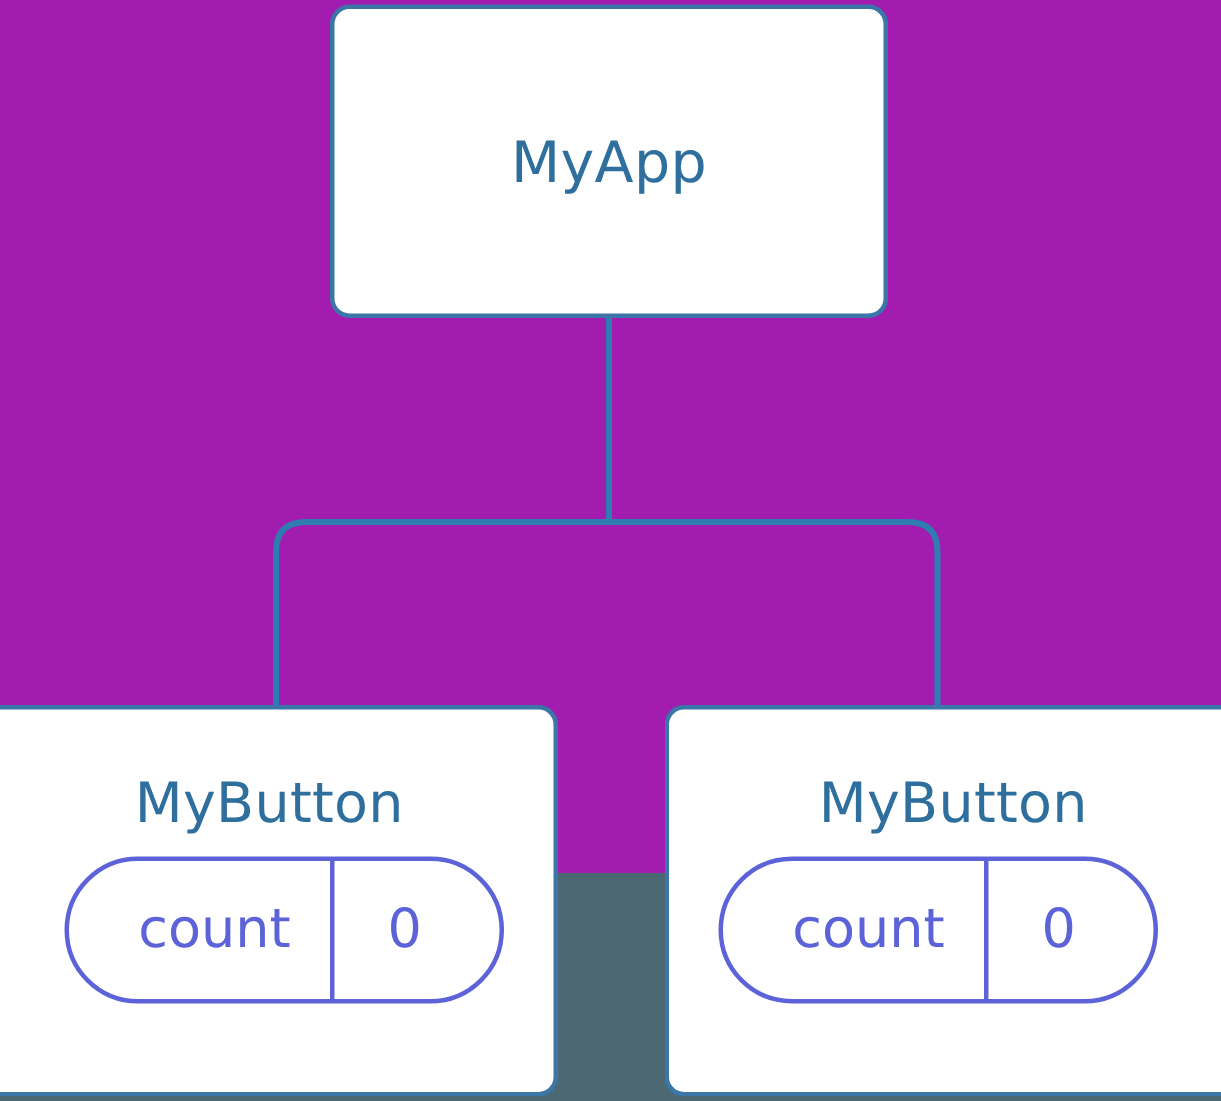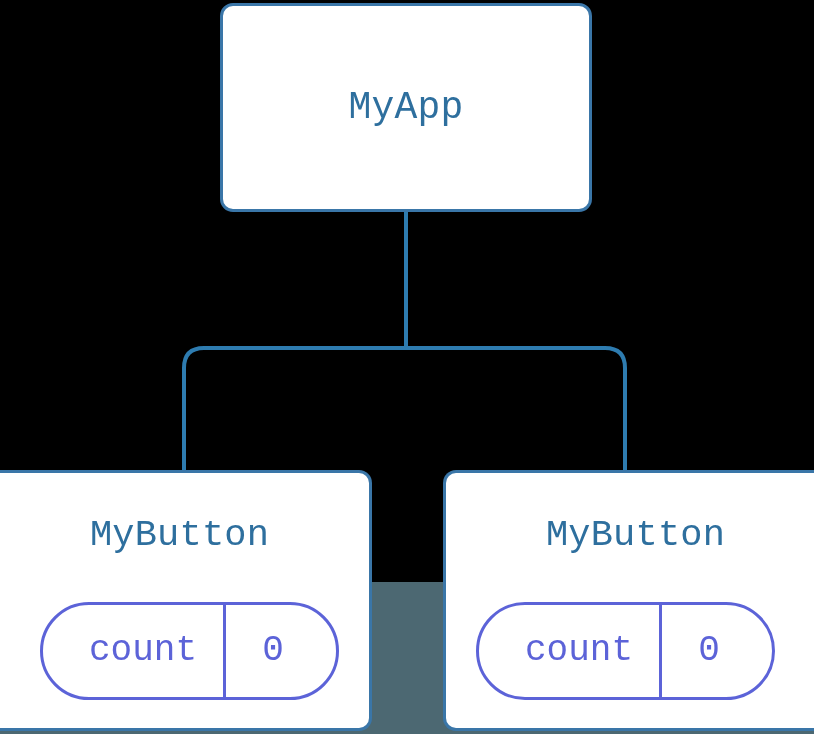--- a/index.html
+++ b/index.html
@@ -12,22 +12,21 @@
     height: 734px;
     background: #4c6872;
     font-family: "DejaVu Sans", "Liberation Sans", sans-serif;
     overflow: hidden;
   }
 
   #tree-canvas {
     position: relative;
     width: 814px;
     height: 582px;
-    background: #000000;
-    font-family: Liberation Mono, monospace;
+    background: #a21caf;
   }
 
   
   #connector-layer {
     position: absolute;
     left: 0;
     top: 0;
     width: 814px;
     height: 734px;
     pointer-events: none;
@@ -80,21 +79,21 @@
     letter-spacing: 0.2px;
     white-space: nowrap;
   }
 
   .node-root .node-title {
     font-size: 38px;
   }
 
   
   .state-pill {
-    margin-top: 48px;
+    margin-top: 17px;
     display: flex;
     align-items: stretch;
     box-sizing: border-box;
     height: 98px;
     border: 3px solid #5c63d8;
     border-radius: 49px;
     background: transparent;
     overflow: hidden;
   }
 

